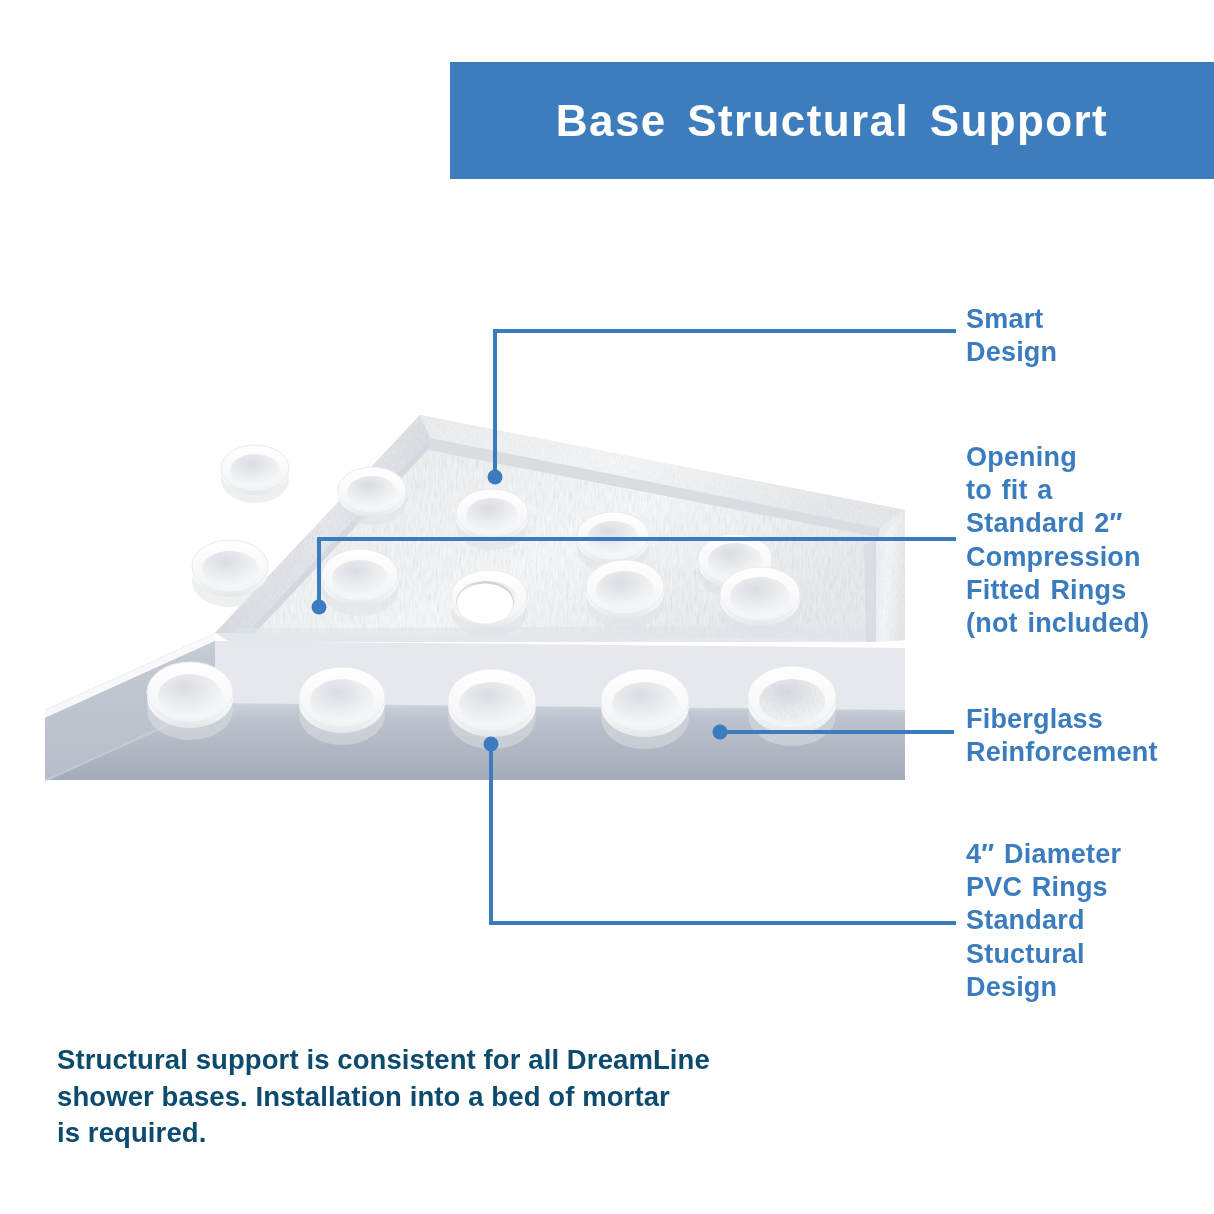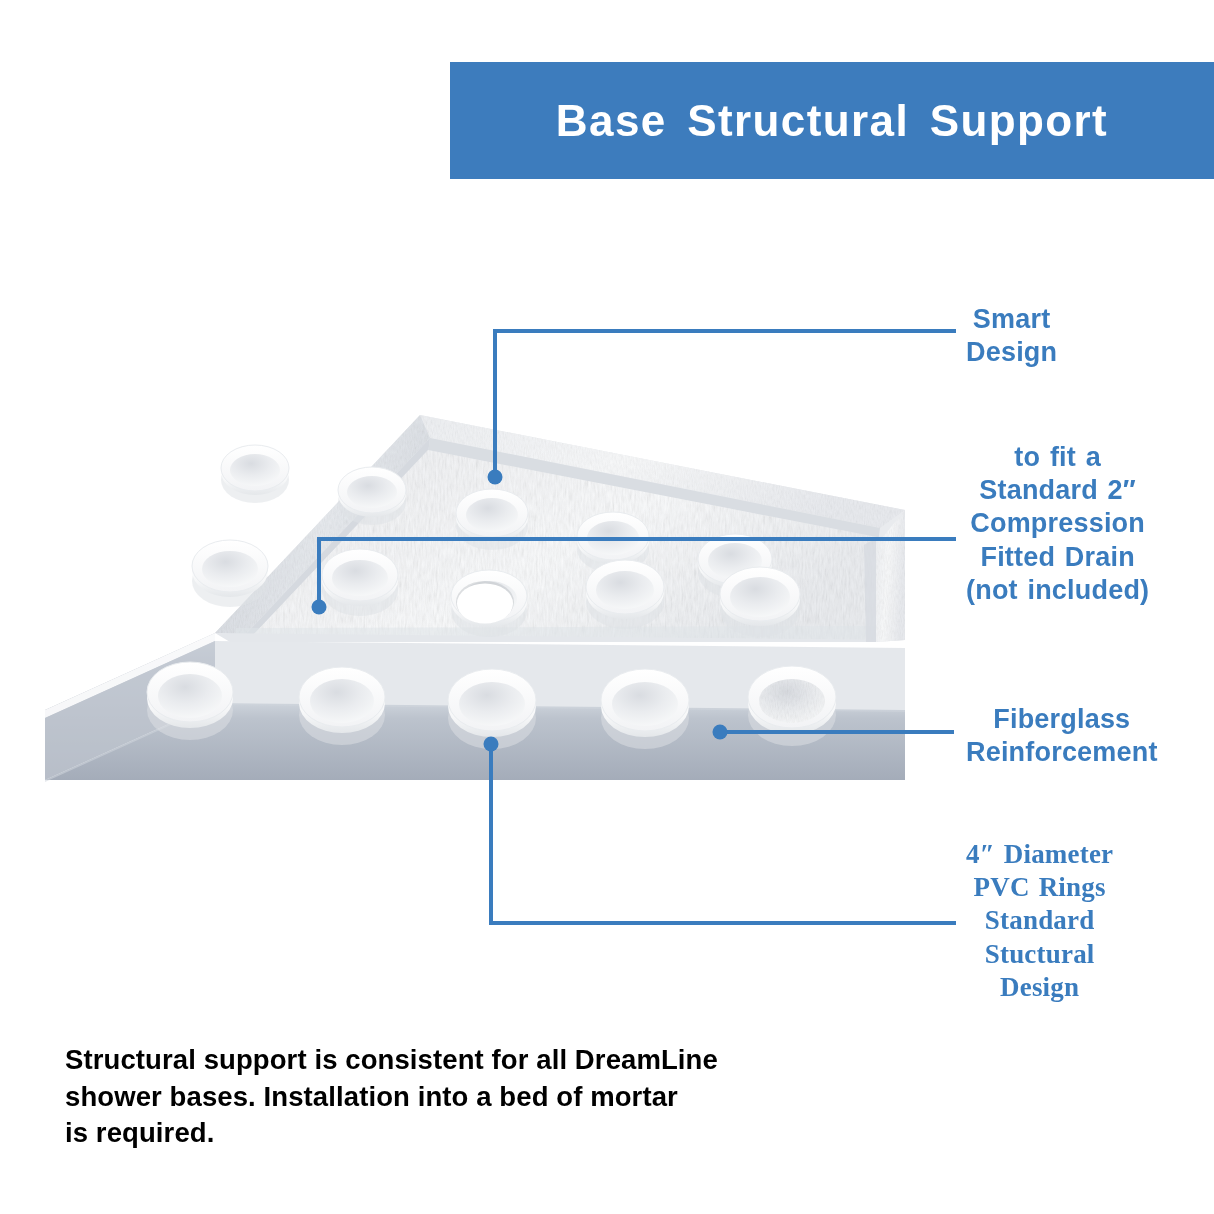--- a/index.html
+++ b/index.html
@@ -30,34 +30,32 @@
 
   
   .callout{
     position:absolute;
     color:#3a7cbe;
     font-size:27px;
     font-weight:bold;
     line-height:1.23;
     letter-spacing:0.2px;
     word-spacing:2px;
-    text-align:center;
   }
   .callout .ln{display:block;white-space:nowrap;}
   #callout-smart{left:966px;top:303px;}
   #callout-opening{left:966px;top:441px;}
   #callout-fiberglass{left:966px;top:703px;}
-  #callout-pvc{left:966px;top:838px;font-family:Liberation Serif, serif;}
+  #callout-pvc{left:966px;top:838px;}
 
   
   .caption{
     position:absolute;left:57px;top:1042px;width:760px;
-    color:#000000;font-size:27.5px;font-weight:bold;line-height:1.33;
+    color:#0c4a6e;font-size:27.5px;font-weight:bold;line-height:1.33;
     letter-spacing:0.1px;
-    margin-left:8px;
   }
   .caption .ln{display:block;white-space:nowrap;}
 
   
   #leaders{position:absolute;left:0;top:0;width:1214px;height:1214px;pointer-events:none;}
 
   
   #product{position:absolute;left:0px;top:380px;width:960px;height:470px;}
 </style>
 </head>
@@ -297,24 +295,25 @@
   <div class="banner">
     <div class="banner-title">Base Structural Support</div>
   </div>
 
   <div class="callout" id="callout-smart">
     <span class="ln">Smart</span>
     <span class="ln">Design</span>
   </div>
 
   <div class="callout" id="callout-opening">
+    <span class="ln">Opening</span>
     <span class="ln">to fit a</span>
     <span class="ln">Standard 2″</span>
     <span class="ln">Compression</span>
-    <span class="ln">Fitted Drain</span>
+    <span class="ln">Fitted Rings</span>
     <span class="ln">(not included)</span>
   </div>
 
   <div class="callout" id="callout-fiberglass">
     <span class="ln">Fiberglass</span>
     <span class="ln">Reinforcement</span>
   </div>
 
   <div class="callout" id="callout-pvc">
     <span class="ln">4″ Diameter</span>

